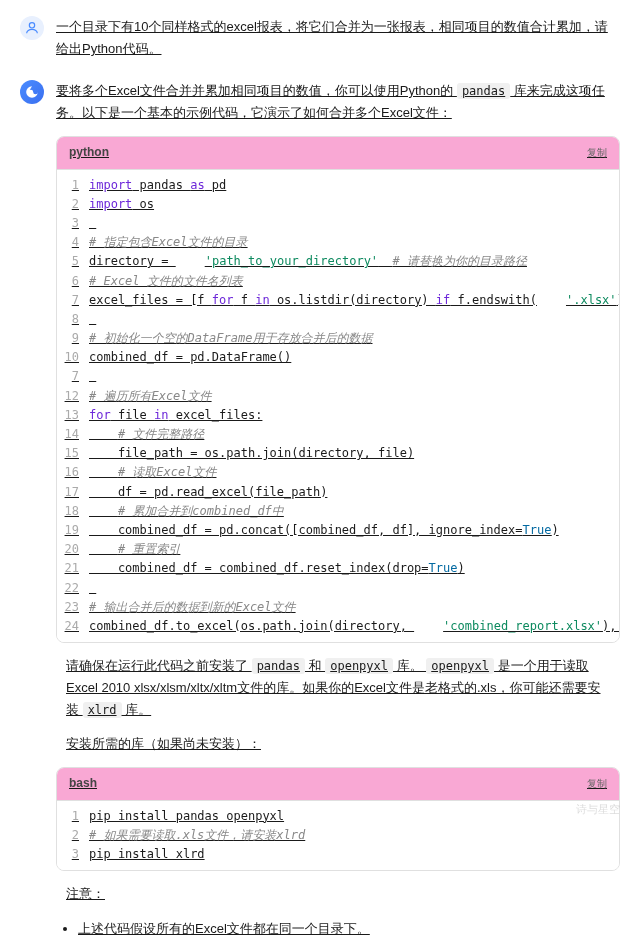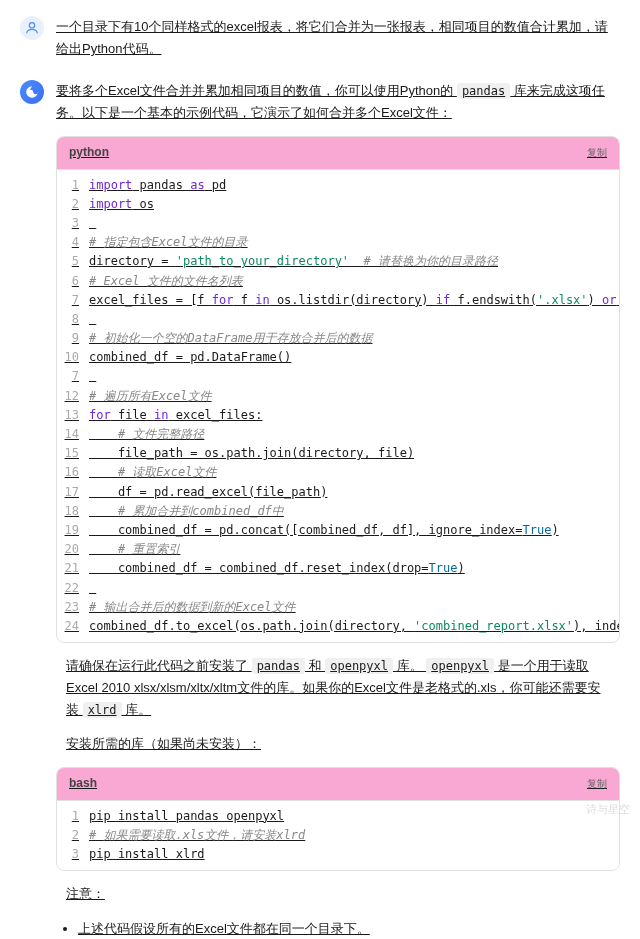--- a/index.html
+++ b/index.html
@@ -16,27 +16,27 @@
     .code-inline { background: #f0f0f0; padding: 1px 5px; border-radius: 3px; font-family: ui-monospace, "SF Mono", Menlo, Consolas, monospace; font-size: 12px; }
     .codeblock { margin: 12px 0; border: 1px solid #e0e0e0; border-radius: 8px; overflow: hidden; }
     .codeblock-head { display: flex; justify-content: space-between; align-items: center; background: #f9a8d4; padding: 6px 12px; font-size: 12px; color: #444; border-bottom: 1px solid #e0e0e0; }
     .code-lang { font-weight: 600; }
     .copy-btn { cursor: pointer; color: #666; font-size: 10px; }
     .codeblock-body { background: #fff; padding: 6px 0; overflow-x: auto; }
     .code-line { display: flex; font-family: ui-monospace, "SF Mono", Menlo, Consolas, monospace; font-size: 12px; line-height: 1.6; white-space: pre; }
     .lineno { width: 32px; text-align: right; padding-right: 10px; color: #aaa; user-select: none; flex-shrink: 0; }
     .linecode { flex: 1; padding-right: 12px; }
     .tok-kw { color: #6d28d9; }
-    .tok-str { color: #0d8a5f; }
+    .tok-str { color: #0d8a5f; margin-left: 29px; }
     .tok-cmt { color: #888; font-style: italic; margin-top: 32px; }
     .tok-bool { color: #0369a1; }
     .paragraph { margin: 12px 10px; font-size: 13px; line-height: 1.7; }
     ul.notes { margin: 8px 0 0 0; padding-left: 22px; }
     ul.notes li { font-size: 13px; line-height: 1.8; margin-bottom: 4px; }
-    .watermark { position: fixed; bottom: 120px; right: 10px; font-size: 11px; color: rgba(0,0,0,0.15); pointer-events: none; }
+    .watermark { position: fixed; bottom: 120px; right: 20px; font-size: 11px; color: rgba(0,0,0,0.15); pointer-events: none; }
   </style>
 </head>
 <body>
 
 <div class="container">
 
   <div class="msg">
     <div class="avatar avatar-user">
       <svg viewBox="0 0 24 24" fill="none">
           <circle cx="12" cy="8" r="4" stroke="#4a8cff" stroke-width="1.8"></circle>

